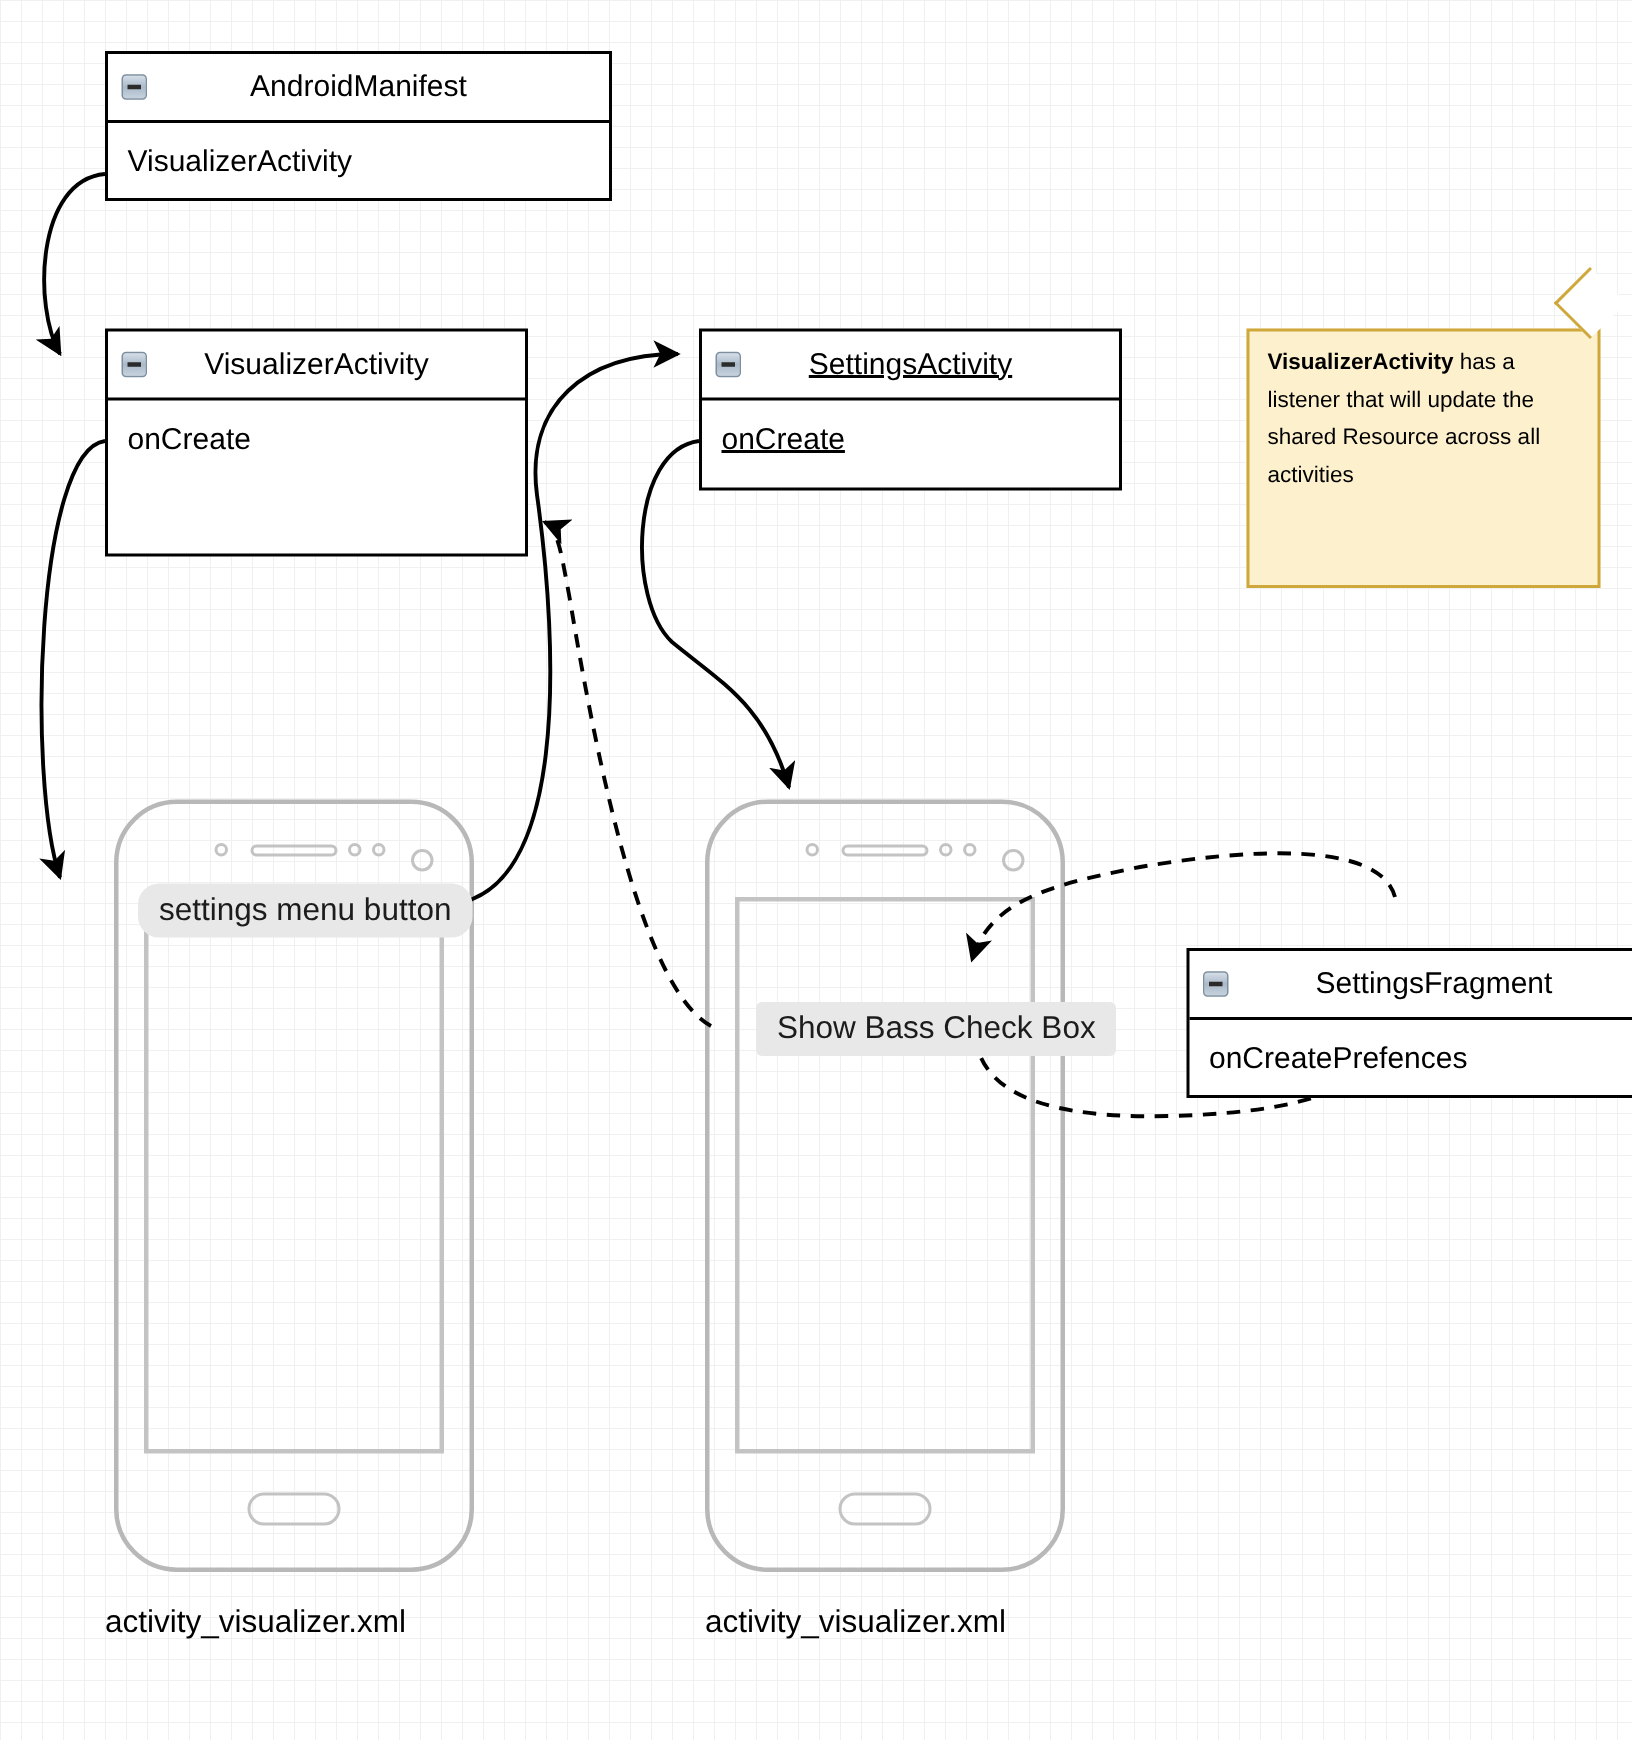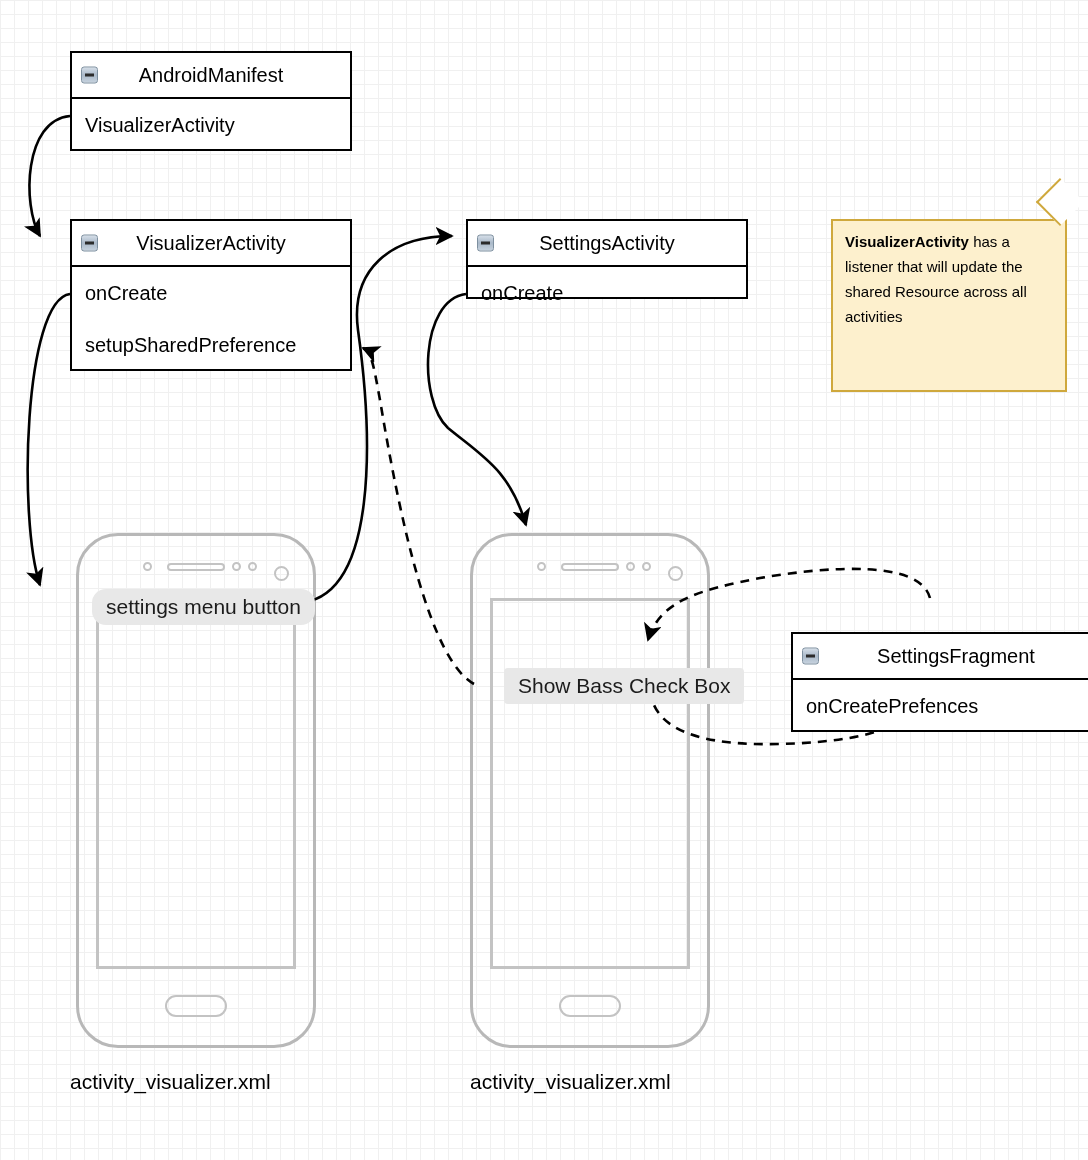--- a/index.html
+++ b/index.html
@@ -208,38 +208,37 @@
 
     <path d="M 466 294 C 420 300, 418 400, 448 428 C 482 456, 510 470, 526 525" fill="none" stroke="#000" stroke-width="2.6" marker-end="url(#arrowSolid)"></path>
 
     <path d="M 474 684 C 430 660, 400 520, 380 400 C 374 368, 372 352, 363 348" fill="none" stroke="#000" stroke-width="2.6" stroke-dasharray="9 7" marker-end="url(#arrowSolid)"></path>
 
     <path d="M 930 598 C 920 560, 830 566, 760 578 C 700 590, 660 600, 648 640" fill="none" stroke="#000" stroke-width="2.6" stroke-dasharray="9 7" marker-end="url(#arrowSolid)"></path>
 
     <path d="M 650 690 C 654 730, 700 746, 780 744 C 856 742, 896 730, 906 712" fill="none" stroke="#000" stroke-width="2.6" stroke-dasharray="9 7" marker-end="url(#arrowSolid)"></path>
   </svg>
 
-  <div class="uml-box" style="left:70px; top:51px; width:282px; height:100px;">
+  <div class="uml-box" style="left:70px; top:34px; width:338px; height:100px;">
     <div class="uml-header">
       <span class="collapse-icon"></span>
       <span class="uml-title">AndroidManifest</span>
     </div>
     <div class="uml-row">VisualizerActivity</div>
   </div>
 
   <div class="uml-box" style="left:70px; top:219px; width:282px; height:152px;">
     <div class="uml-header">
       <span class="collapse-icon"></span>
       <span class="uml-title">VisualizerActivity</span>
     </div>
     <div class="uml-row">onCreate</div>
-    <div class="uml-row">setupSharedPreference</div>
-  </div>
-
-  <div class="uml-box" style="left:466px; top:219px; width:282px; height:80px;">
+  </div>
+
+  <div class="uml-box" style="left:466px; top:219px; width:282px; height:108px;text-decoration:underline;">
     <div class="uml-header">
       <span class="collapse-icon"></span>
       <span class="uml-title">SettingsActivity</span>
     </div>
     <div class="uml-row">onCreate</div>
   </div>
 
   <div class="uml-box" style="left:791px; top:596px; width:330px; height:100px;margin-top:36px;">
     <div class="uml-header">
       <span class="collapse-icon"></span>

